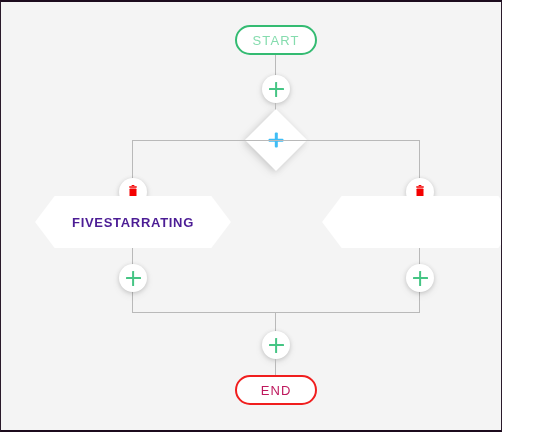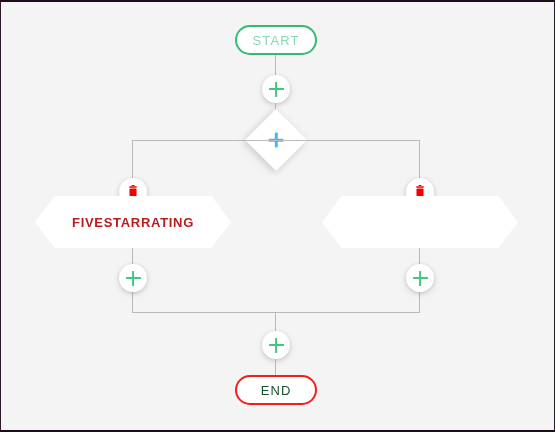--- a/index.html
+++ b/index.html
@@ -6,21 +6,21 @@
     margin: 0;
     padding: 0;
     background: #ffffff;
   }
   body {
     font-family: "Liberation Sans", sans-serif;
   }
 
   #canvas {
     position: relative;
-    width: 555px;
+    width: 502px;
     height: 432px;
     box-sizing: border-box;
     background: #f4f4f4;
     border-top: 2px solid #1c0b1d;
     border-bottom: 2px solid #1c0b1d;
     border-left: 1px solid #2a1a2b;
     border-right: 1px solid #2a1a2b;
     overflow: hidden;
   }
 
@@ -49,21 +49,21 @@
     font-size: 13px;
     letter-spacing: 1.1px;
     font-weight: 400;
   }
   .pill-start {
     border: 2px solid #34bb72;
     color: #85dcae;
   }
   .pill-end {
     border: 2px solid #f01e1e;
-    color: #14532d;
+    color: #be185d;
   }
 
   
   .node-btn {
     position: absolute;
     width: 28px;
     height: 28px;
     border-radius: 50%;
     background: #ffffff;
     box-shadow: 0 1px 4px rgba(0,0,0,0.16), 0 3px 8px rgba(0,0,0,0.07);
@@ -158,21 +158,21 @@
   }
   .hex-bg {
     position: absolute;
     inset: 0;
     background: #ffffff;
     clip-path: polygon(10% 0, 90% 0, 100% 50%, 90% 100%, 10% 100%, 0 50%);
     filter: drop-shadow(0 2px 4px rgba(0,0,0,0.10)) drop-shadow(0 5px 10px rgba(0,0,0,0.05));
   }
   .hex-label {
     position: relative;
-    color: #b91c1c;
+    color: #4c1d95;
     font-size: 13px;
     font-weight: bold;
     letter-spacing: 0.7px;
   }
 </style>
 </head>
 <body>
 
 <div id="canvas">
 

